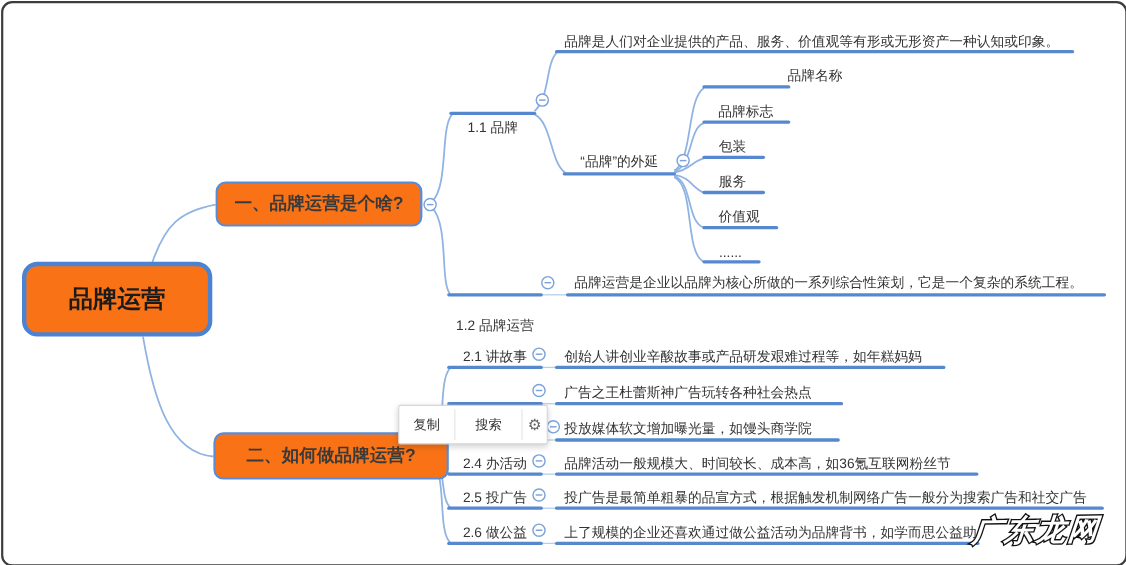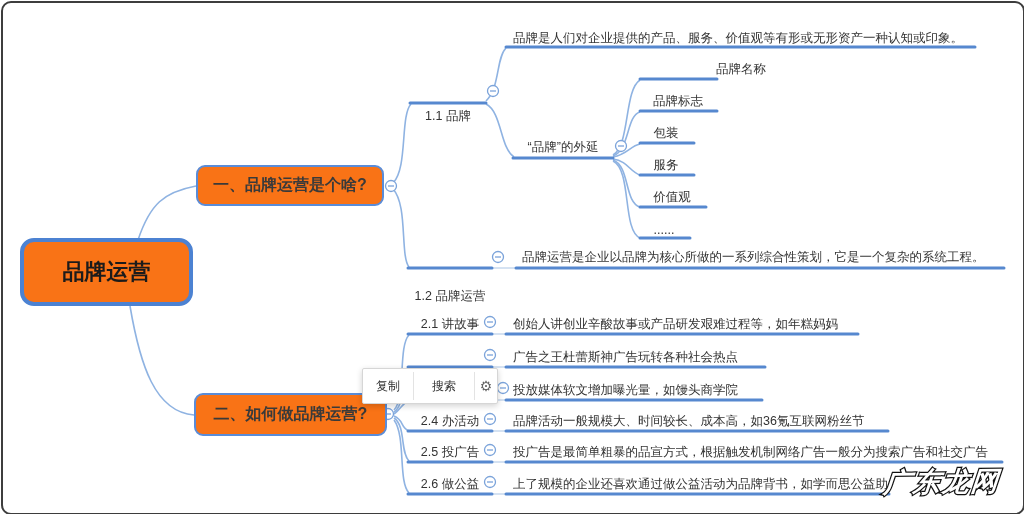--- a/index.html
+++ b/index.html
@@ -136,21 +136,21 @@
       </g>
   </g>
 </svg>
 
 <div class="node root" style="left:20px;top:238px;width:173px;height:68px;font-family:Liberation Serif, serif;">
   <span>品牌运营</span>
 </div>
 <div class="node" style="left:196px;top:165px;width:188px;height:41px;">
   <span>一、品牌运营是个啥?</span>
 </div>
-<div class="node" style="left:194px;top:393px;width:193px;height:43px;">
+<div class="node" style="left:194px;top:393px;width:214px;height:43px;">
   <span>二、如何做品牌运营?</span>
 </div>
 
 <div class="txt centered" style="left:448px;top:84px;margin-top:25px;">1.1 品牌</div>
 <div class="txt" style="left:513px;top:31px;">品牌是人们对企业提供的产品、服务、价值观等有形或无形资产一种认知或印象。</div>
 <div class="txt centered" style="left:563px;top:140px;">“品牌”的外延</div>
 <div class="txt centered" style="left:714px;top:62px;margin-left:27px;">品牌名称</div>
 <div class="txt centered" style="left:678px;top:94px;">品牌标志</div>
 <div class="txt centered" style="left:666px;top:126px;">包装</div>
 <div class="txt centered" style="left:666px;top:158px;">服务</div>

